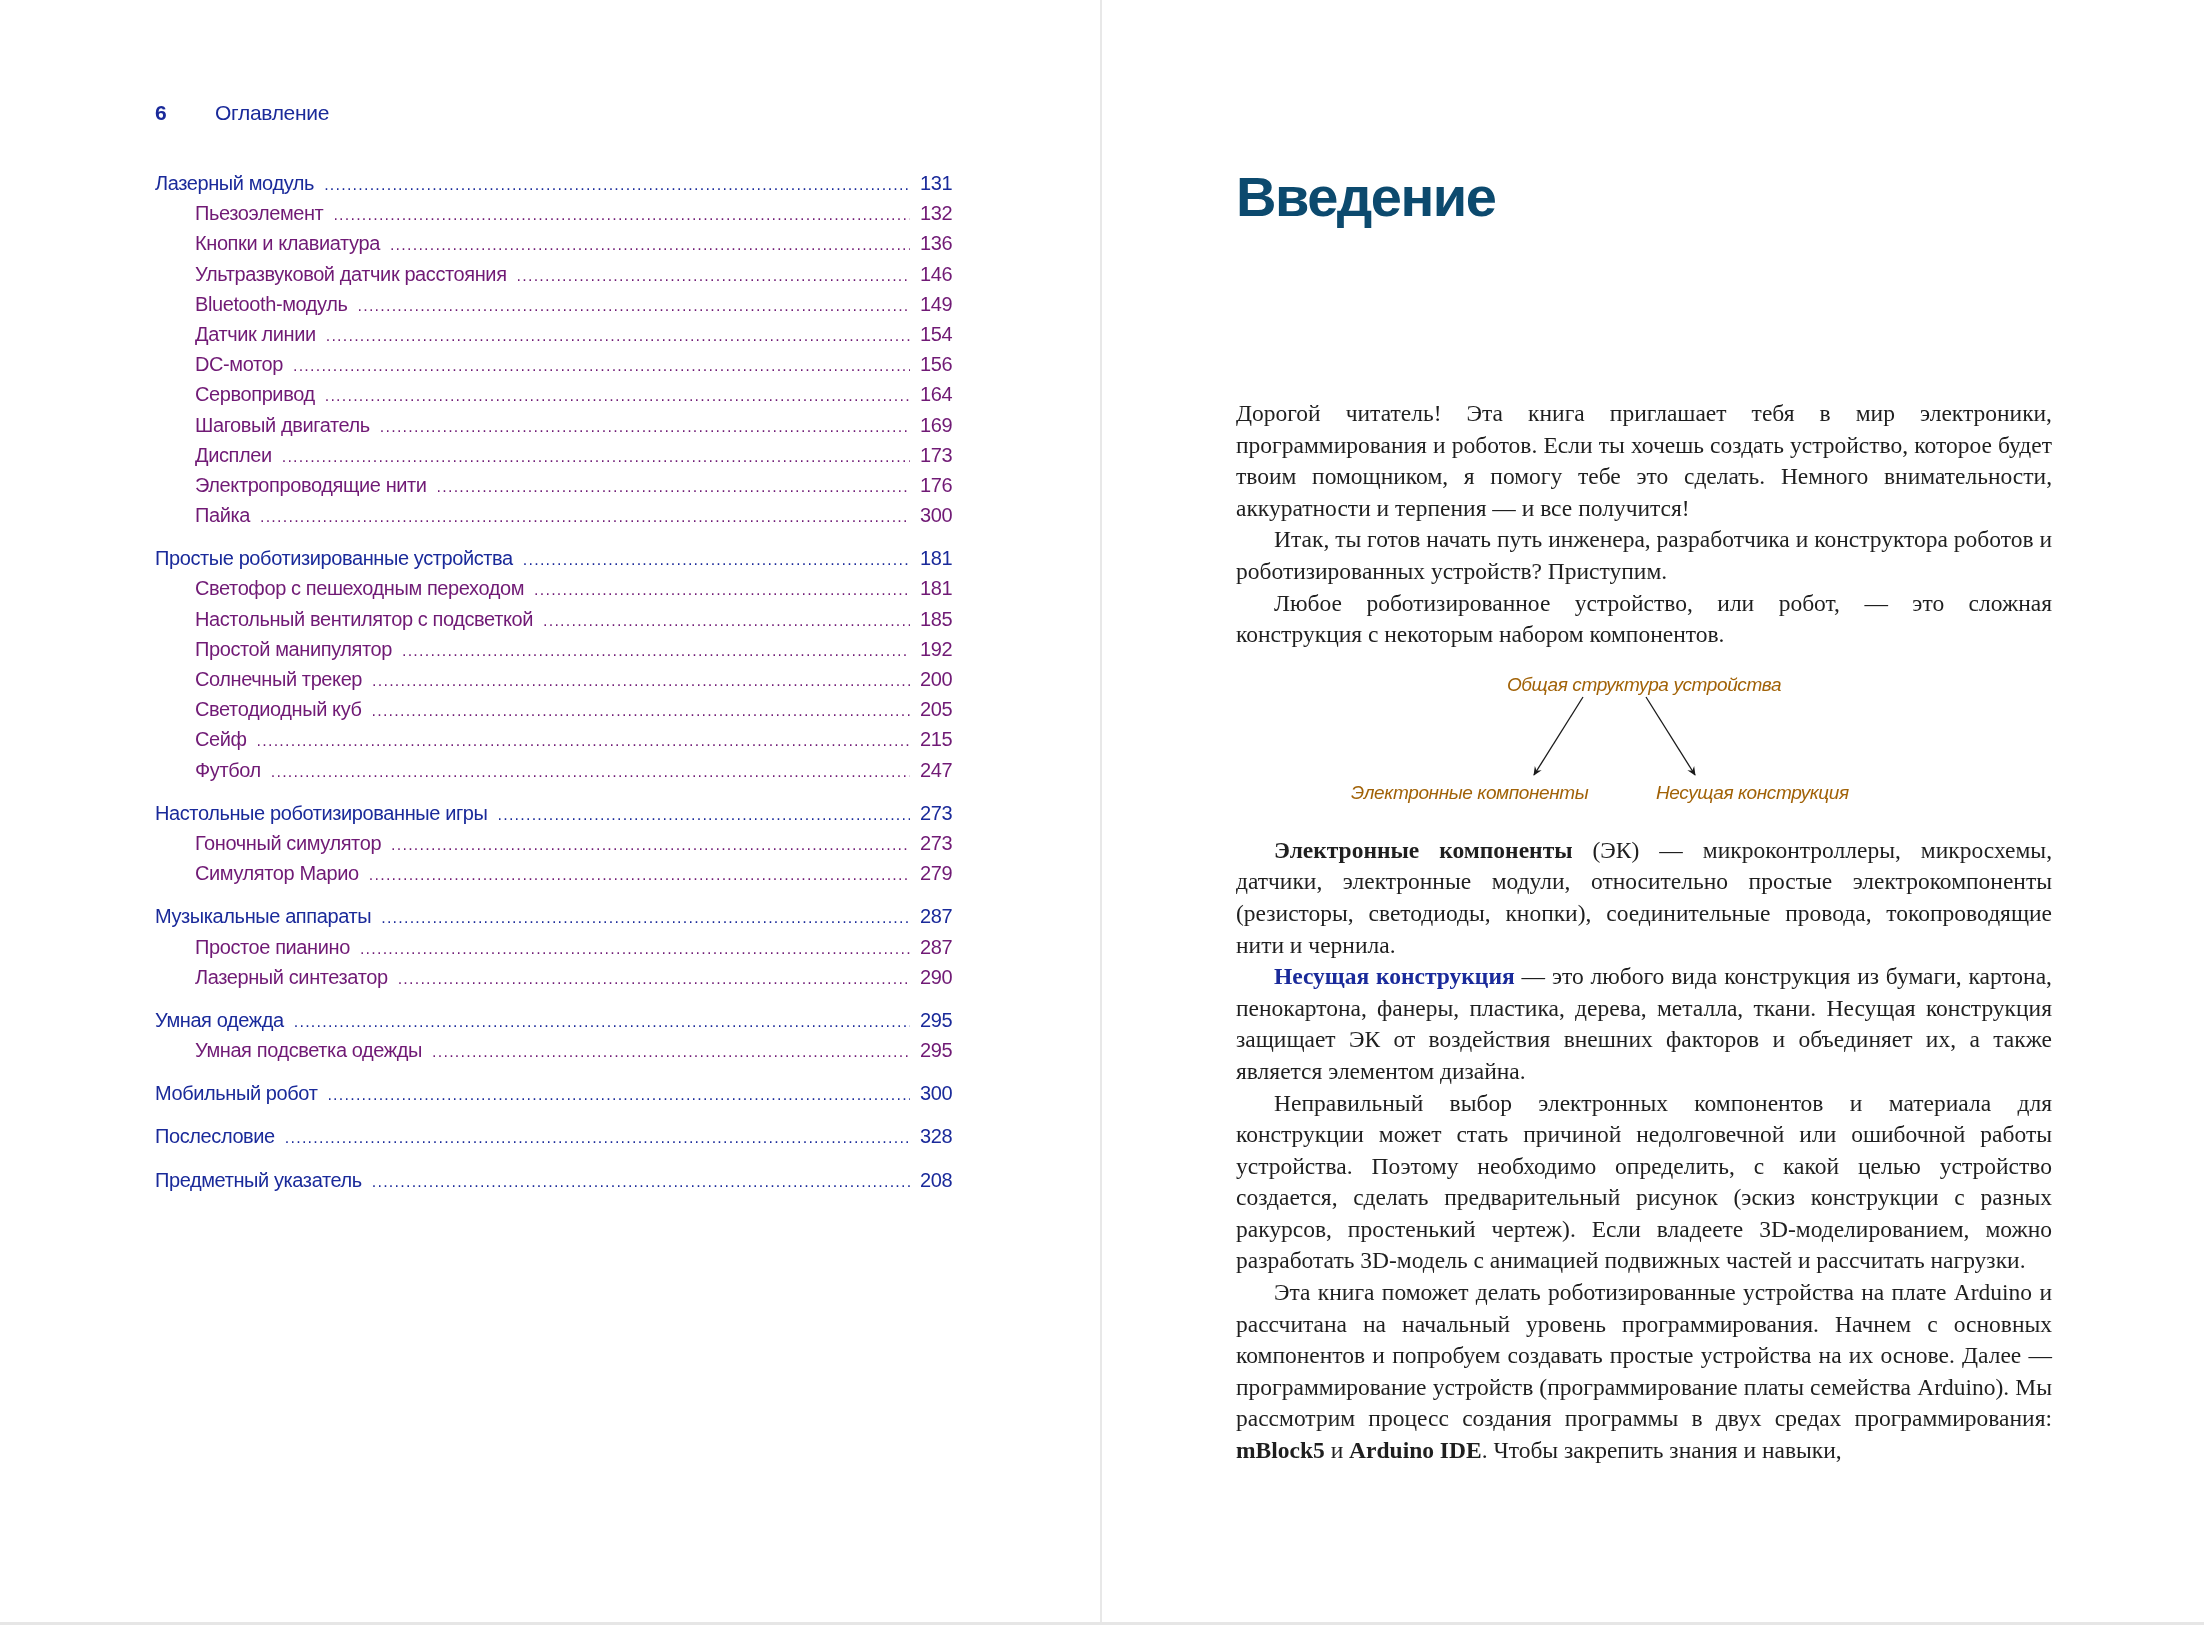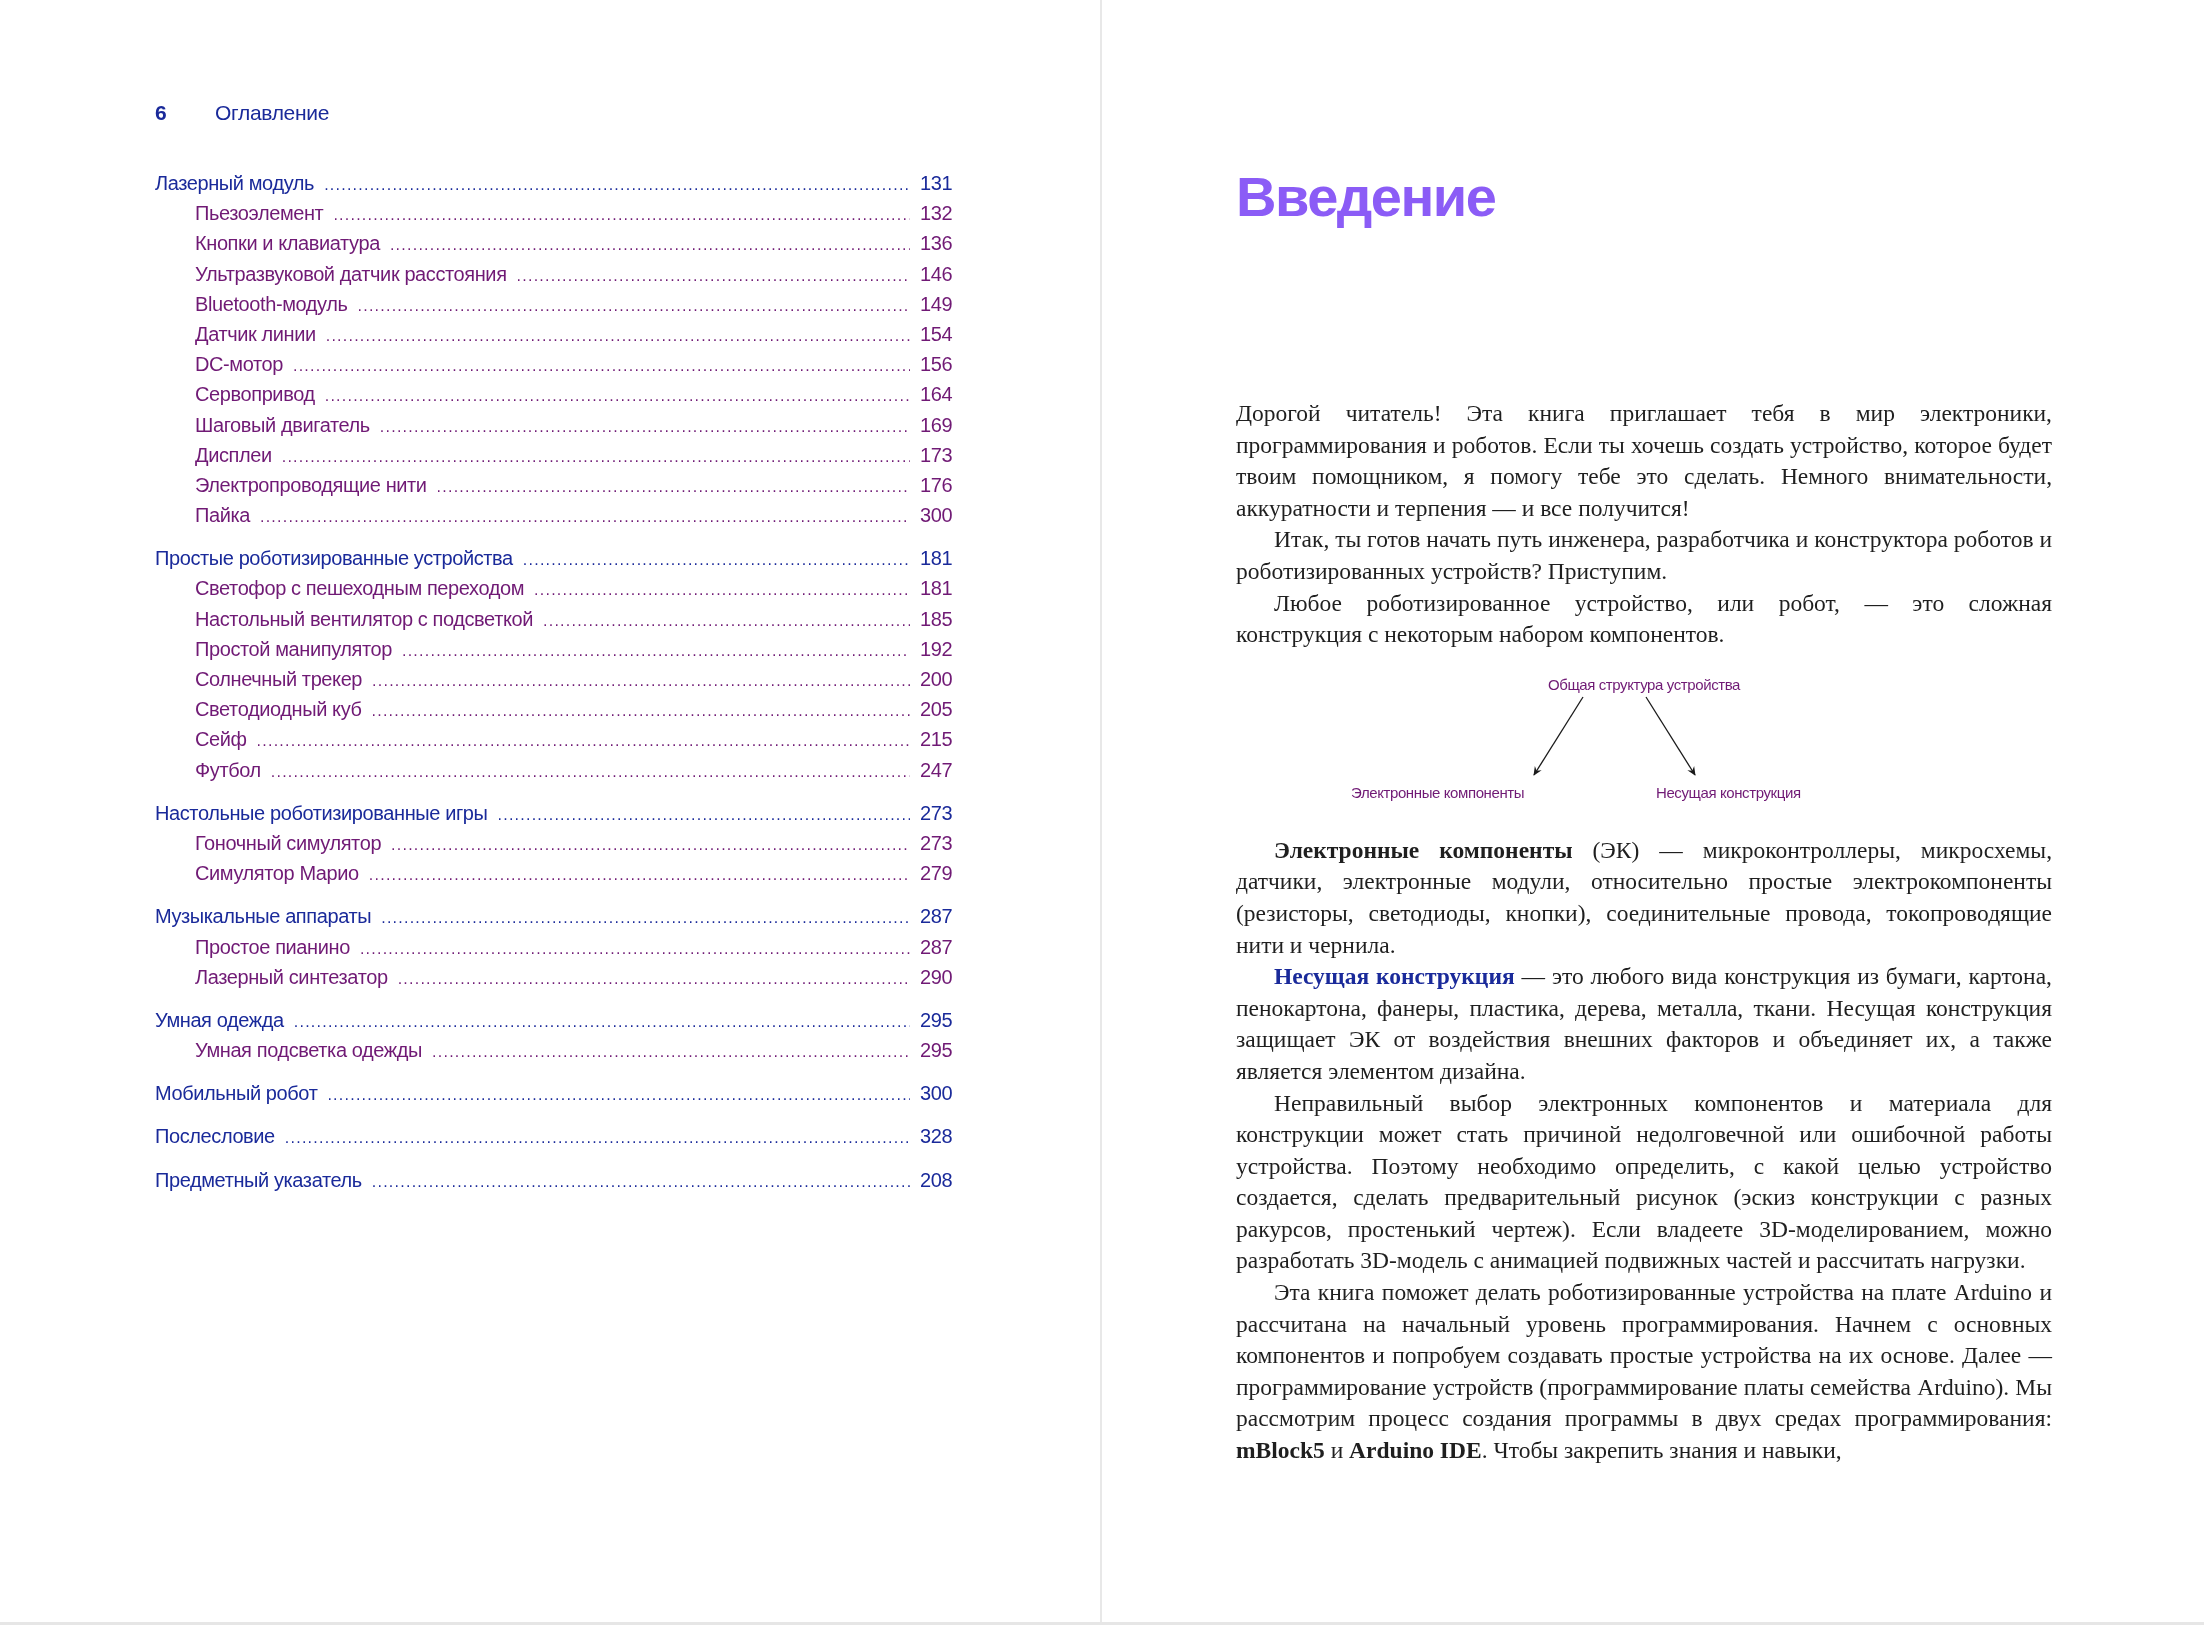--- a/index.html
+++ b/index.html
@@ -23,29 +23,29 @@
   .toc-row.chapter.gap { margin-top: 13px; }
   .toc-row.sub { color: #701a75; padding-left: 40px; }
   .toc-row .t { white-space: nowrap; padding-right: 10px; }
   .toc-row .dots { flex: 1; overflow: hidden; white-space: nowrap; color: inherit; letter-spacing: 2.6px; font-size: 16px; }
   .toc-row .dots::before { content: ". . . . . . . . . . . . . . . . . . . . . . . . . . . . . . . . . . . . . . . . . . . . . . . . . . . . . . . . . . . . . . . . . . . . . . . . . . . . . . . . . . . . . . . . . . . . . . . . . . . . . . . . . . . . . . . . . . . . . . . . . . . . . . . . . . . . . ."; letter-spacing: -1.6px; }
   .toc-row .p { width: 50px; text-align: left; padding-left: 10px; flex: none; }
 
   
   .right-page { position: absolute; left: 1102px; top: 0; width: 1102px; height: 1620px; }
   .chapter-title { position: absolute; left: 134px; top: 164px; margin: 0; font-family: "Liberation Sans", sans-serif;
-    font-weight: bold; font-size: 56px; color: #8b5cf6; letter-spacing: -1.5px; }
+    font-weight: bold; font-size: 56px; color: #0c4a6e; letter-spacing: -1.5px; }
   .body-text { position: absolute; left: 134px; top: 398px; width: 816px; font-family: "Liberation Serif", serif;
     font-size: 23.5px; line-height: 31.6px; text-align: justify; color: #1f1f1f; hyphens: manual; }
   .body-text p { margin: 0; text-indent: 38px; }
   .body-text p.first { text-indent: 0; }
   .body-text .b { font-weight: bold; }
   .body-text .b.blue { color: #1a2a9a; }
 
-  .diagram { position: relative; width: 816px; height: 156px; margin: 14px 0 14px 0; font-family: "Liberation Sans", sans-serif; font-size: 15px; letter-spacing: -0.4px; color: #701a75; }
+  .diagram { position: relative; width: 816px; height: 156px; margin: 14px 0 14px 0; font-family: "Liberation Sans", sans-serif; font-size: 19px; letter-spacing: -0.4px; color: #a16207; font-style: italic; }
   .diagram .root { position: absolute; left: 0; right: 0; top: 4px; text-align: center; }
   .diagram .leaf-left { position: absolute; left: 115px; top: 112px; }
   .diagram .leaf-right { position: absolute; left: 420px; top: 112px; }
   .diagram svg { position: absolute; left: 0; top: 0; }
 </style>
 </head>
 <body>
 
 <div class="spread">
   <div class="left-page">

